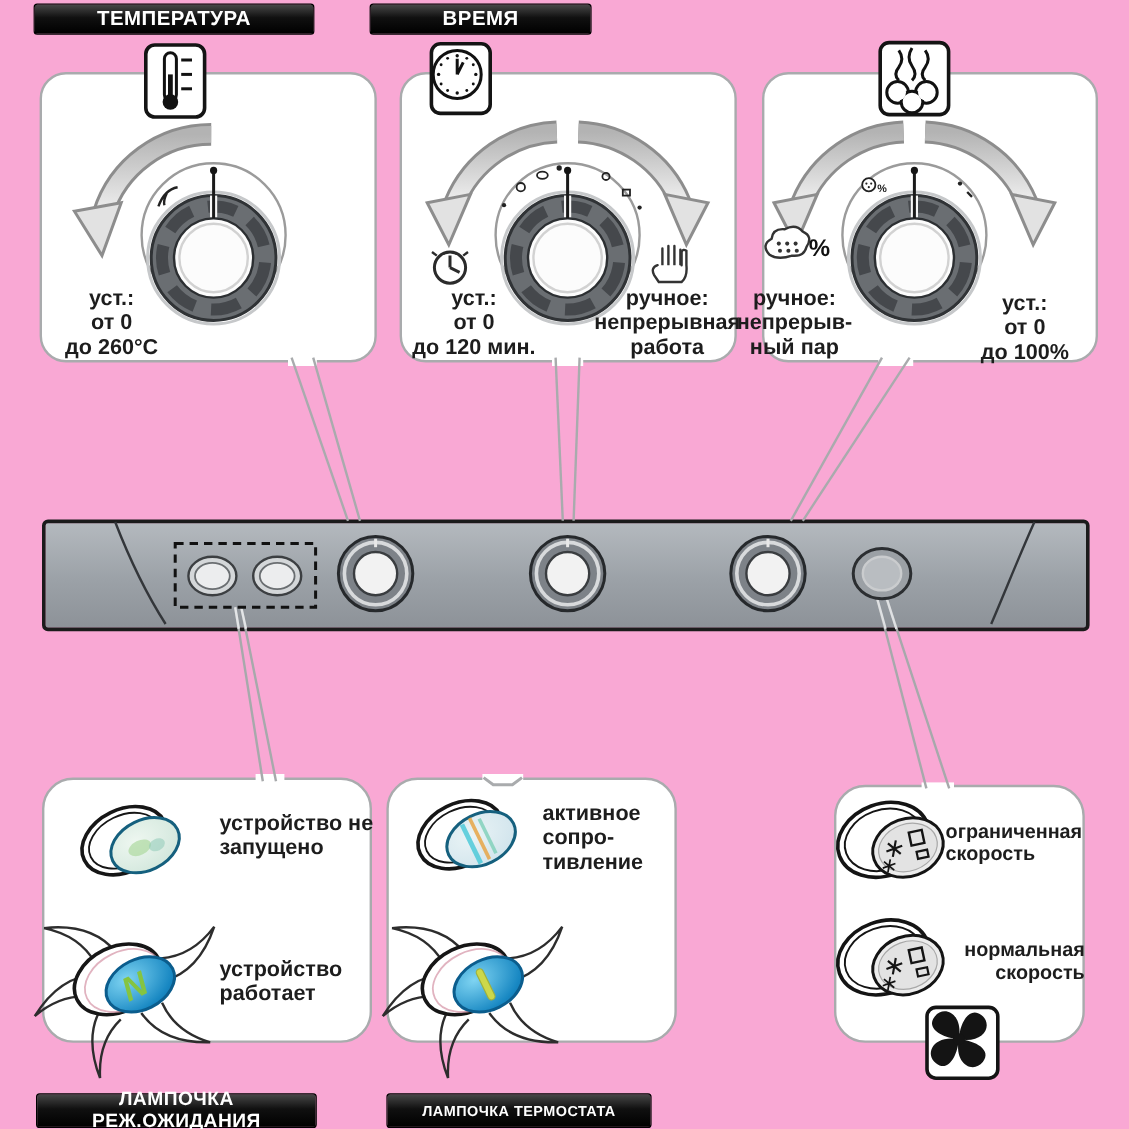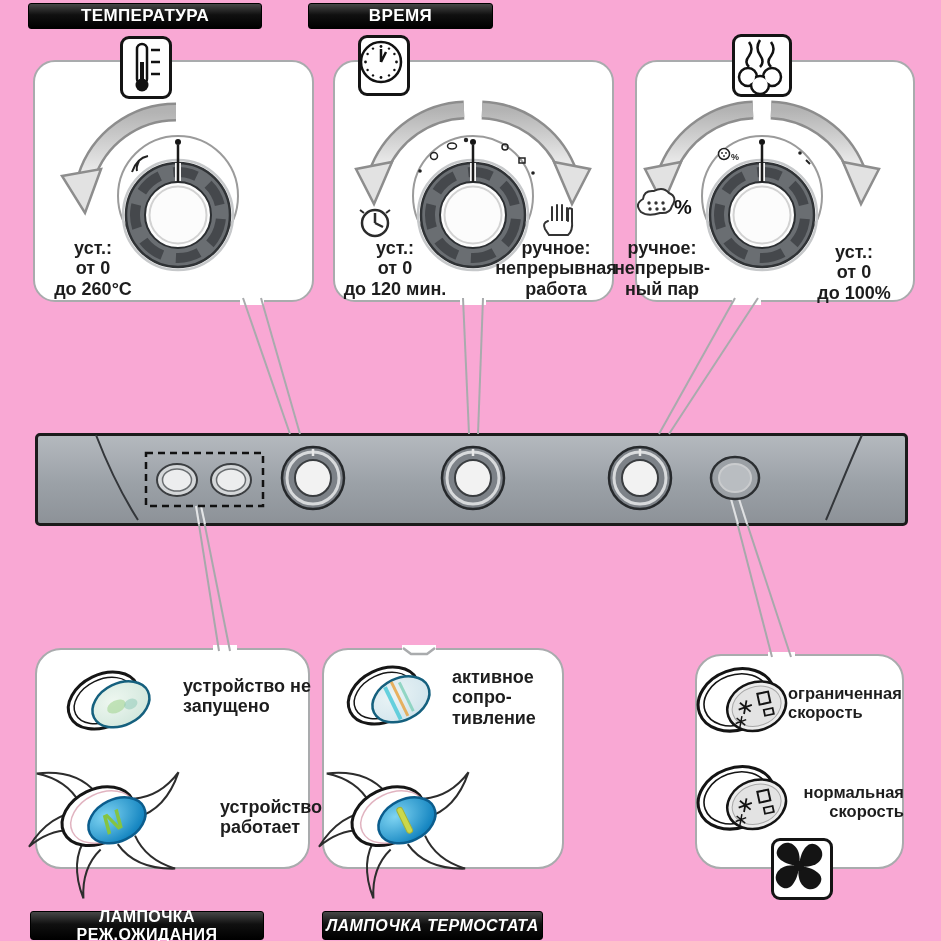--- a/index.html
+++ b/index.html
@@ -38,21 +38,21 @@
 
   <div class="strip"></div>
 
   <div class="panel" style="left:35px;top:648px;width:271px;height:217px;border-radius:26px;"></div>
   <div class="panel" style="left:322px;top:648px;width:238px;height:217px;border-radius:26px;"></div>
   <div class="panel" style="left:695px;top:654px;width:205px;height:211px;border-radius:26px;"></div>
 
   <div class="iconbox" style="left:771px;top:838px;width:56px;height:56px;border-width:3.5px;"></div>
 
   <div class="bar" style="left:30px;top:911px;width:232px;height:27px;font-size:16px;">ЛАМПОЧКА РЕЖ.ОЖИДАНИЯ</div>
-  <div class="bar" style="left:322px;top:911px;width:219px;height:27px;font-size:16px;font-style:italic;">ЛАМПОЧКА ТЕРМОСТАТА</div>
+  <div class="bar" style="left:322px;top:911px;width:219px;height:27px;font-size:12px;">ЛАМПОЧКА ТЕРМОСТАТА</div>
 
   <svg class="overlay" width="941" height="941" viewBox="0 0 941 941">
     <defs>
       <linearGradient id="ag" x1="0" y1="0" x2="0" y2="1">
         <stop offset="0" stop-color="#b3b3b3"></stop>
           <stop offset="1" stop-color="#f0f0f0"></stop>
       </linearGradient>
       <radialGradient id="fOn" cx="0.35" cy="0.3" r="0.9">
         <stop offset="0" stop-color="#7fd4f2"></stop>
           <stop offset="0.75" stop-color="#1787c2"></stop>
@@ -346,21 +346,21 @@
   <div class="lbl c" style="left:599px;top:238px;width:126px;">ручное:
 непрерыв-
 ный пар</div>
   <div class="lbl c" style="left:798px;top:242px;width:112px;">уст.:
 от 0
 до 100%</div>
   <div class="pct" style="left:674px;top:196px;">%</div>
 
   <div class="lbl" style="left:183px;top:676px;width:130px;">устройство не
 запущено</div>
-  <div class="lbl" style="left:183px;top:797px;width:130px;margin-left:37px;">устройство
+  <div class="lbl" style="left:183px;top:797px;width:130px;">устройство
 работает</div>
   <div class="lbl" style="left:452px;top:667px;width:110px;">активное
 сопро-
 тивление</div>
   <div class="lbl" style="left:788px;top:684px;width:92px;font-size:16.5px;">ограниченная
 скорость</div>
   <div class="lbl" style="left:788px;top:783px;width:116px;font-size:16.5px;text-align:right;">нормальная
 скорость</div>
 
 </div>

